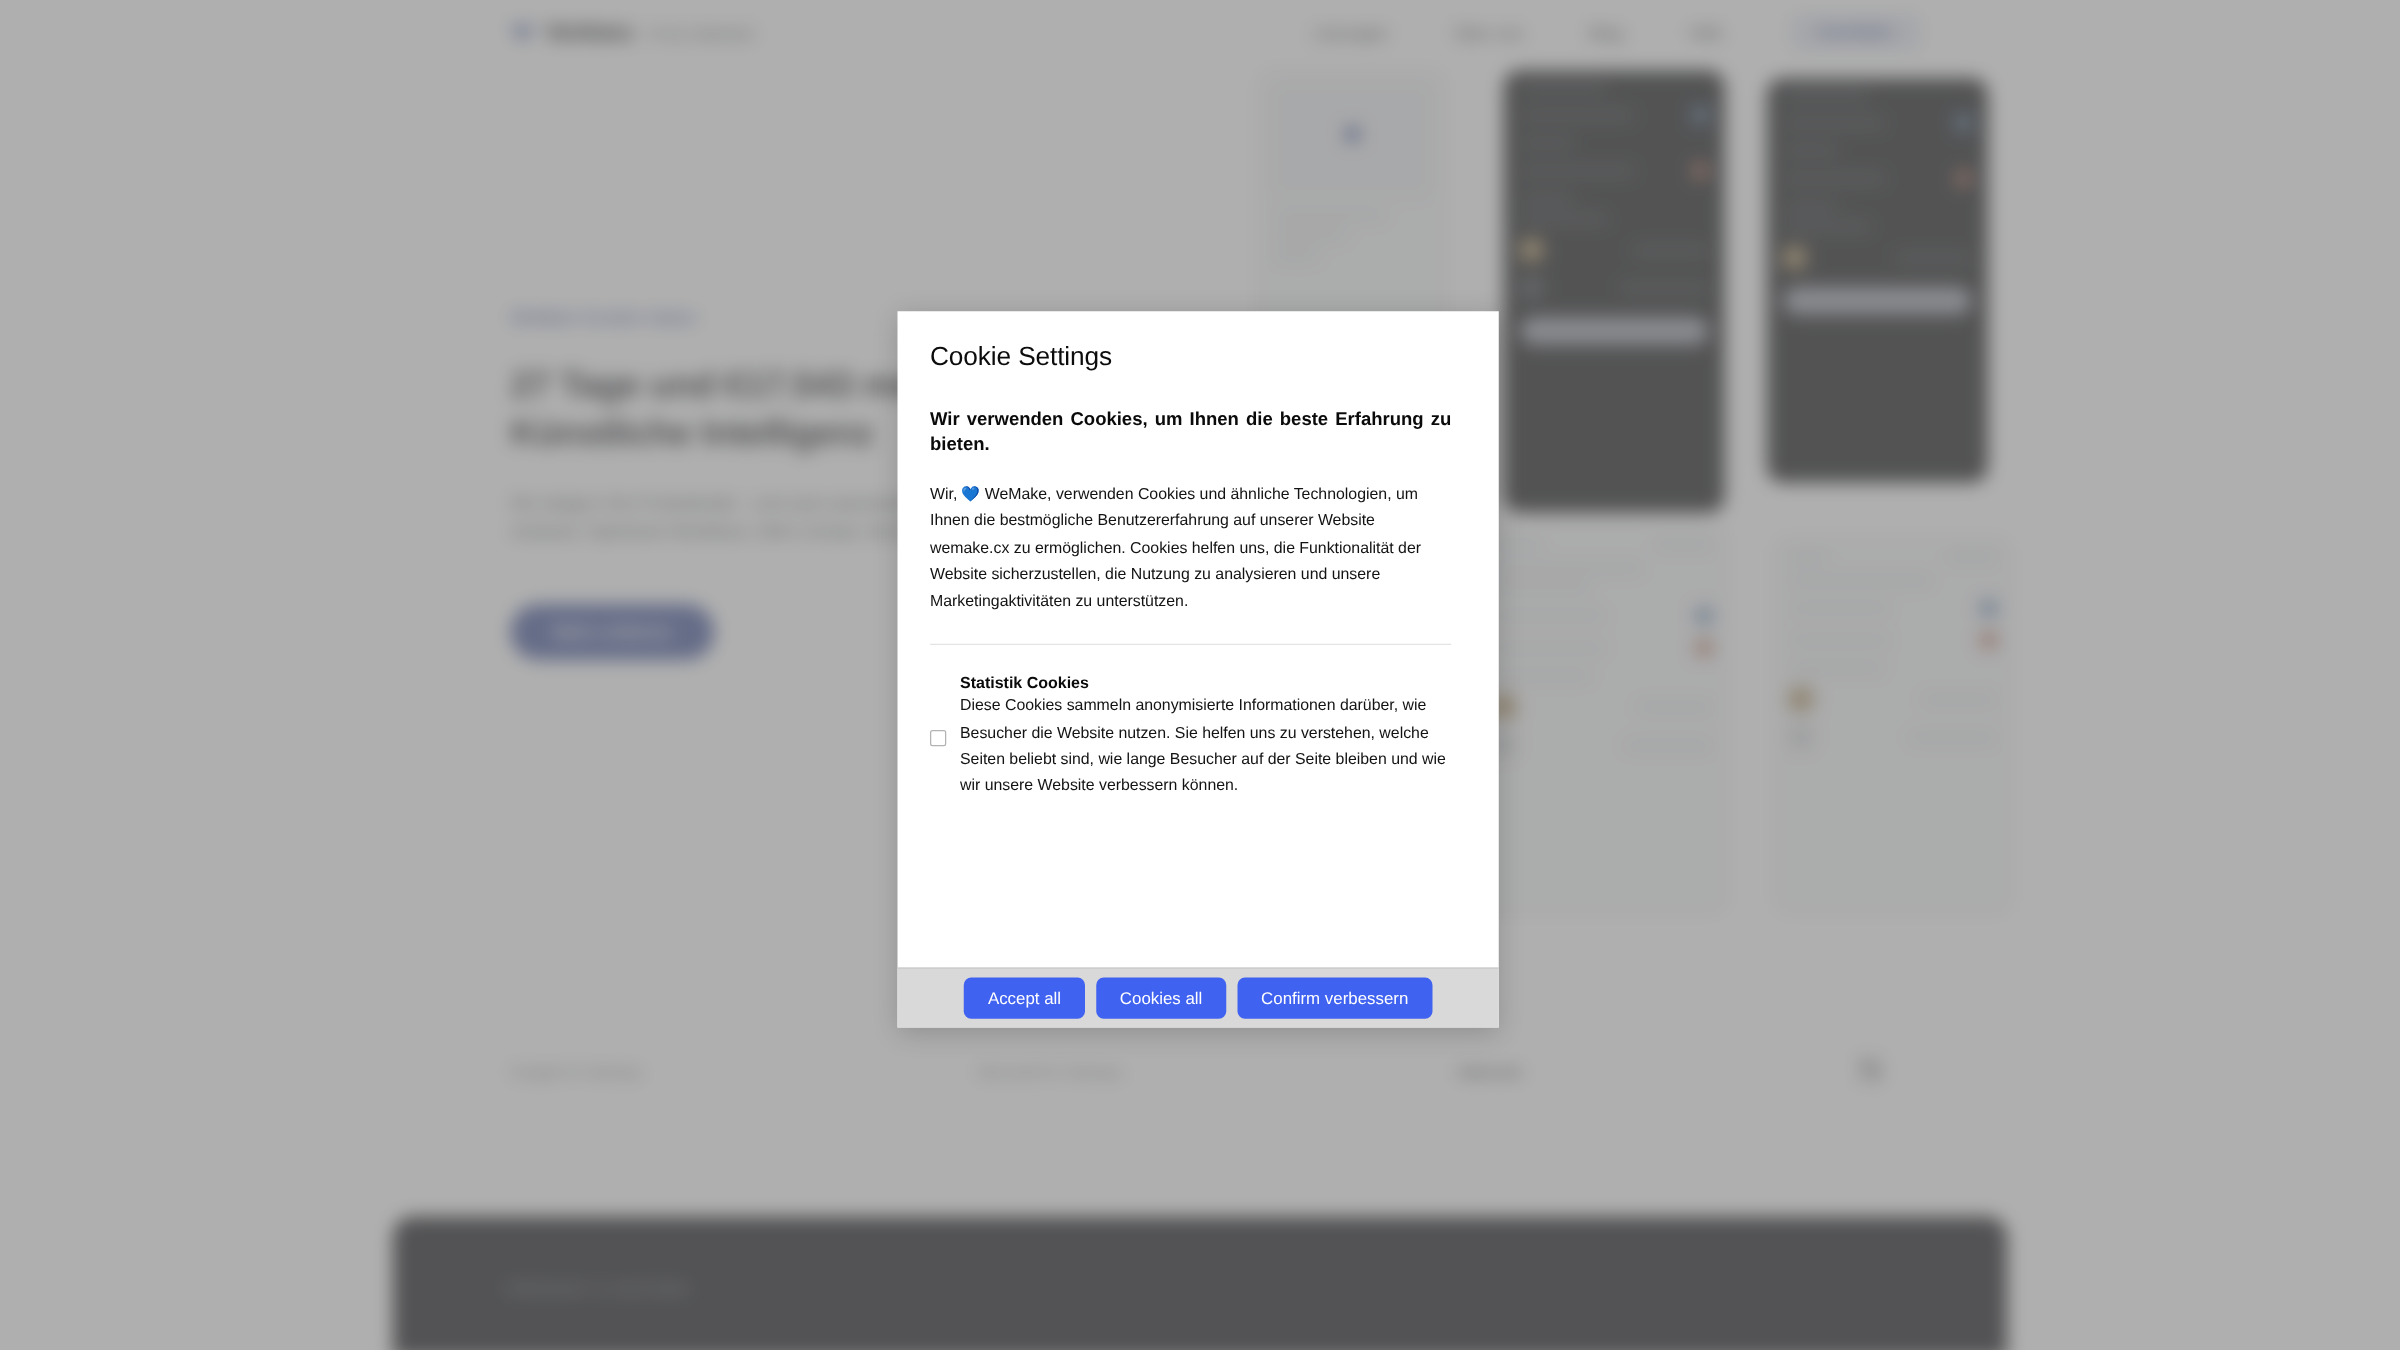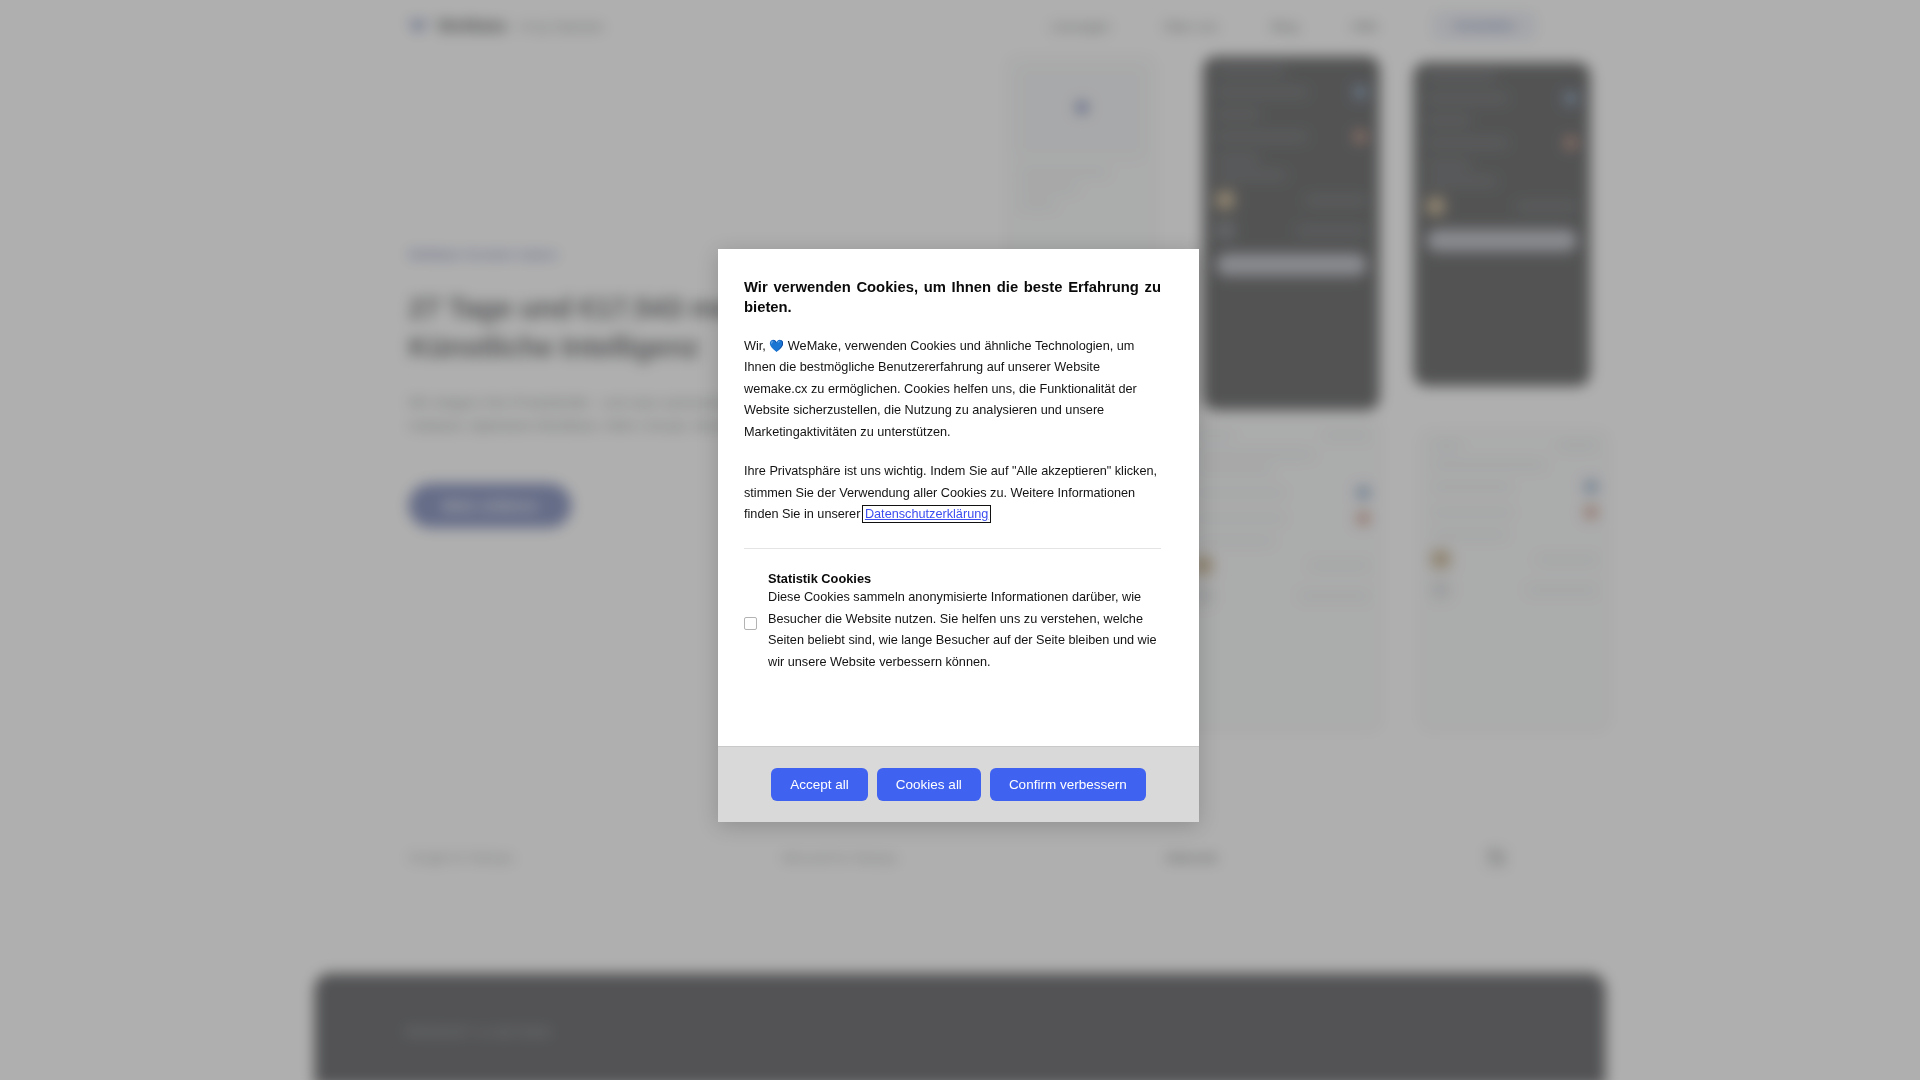--- a/index.html
+++ b/index.html
@@ -172,21 +172,21 @@
     border-radius: 2px;
     background: #ffffff;
   }
   .cookie-texts { flex: 1; }
   .cookie-name { font-size: 12.8px; font-weight: 700; color: #0a0a0a; }
   .cookie-desc { font-size: 12.7px; line-height: 1.69; color: #131313; margin-top: 1px; }
 
   .modal-footer {
     background: #d9d9d9;
     border-top: 1px solid #c9c9c9;
-    height: 76px;
+    height: 48px;
     display: flex;
     align-items: center;
     justify-content: center;
     gap: 9px;
   }
   .btn {
     border: none;
     background: #4062f0;
     color: #ffffff;
     font-family: "Liberation Sans", sans-serif;
@@ -334,28 +334,28 @@
 
   <div class="dark-section">
     <div class="dark-eyebrow">PRODUKT &amp; NUTZEN</div>
   </div>
 </div>
 
 <div id="page-veil"></div>
 
 <div class="modal">
 
+  <div class="modal-title">Cookie Settings</div>
 
   <div class="modal-body">
 
     <div class="modal-h2">Wir verwenden Cookies, um Ihnen die beste Erfahrung zu bieten.</div>
 
     <p class="modal-p"><span>Wir, </span><span class="heart">💙</span><span> WeMake, verwenden Cookies und ähnliche Technologien, um Ihnen die bestmögliche Benutzererfahrung auf unserer Website wemake.cx zu ermöglichen. Cookies helfen uns, die Funktionalität der Website sicherzustellen, die Nutzung zu analysieren und unsere Marketingaktivitäten zu unterstützen.</span></p>
 
-    <p class="modal-p"><span>Ihre Privatsphäre ist uns wichtig. Indem Sie auf "Alle akzeptieren" klicken, stimmen Sie der Verwendung aller Cookies zu. Weitere Informationen finden Sie in unserer </span><a class="privacy-link" href="#">Datenschutzerklärung</a></p>
 
     <div class="divider"></div>
 
     <div class="cookie-group">
       <input type="checkbox" class="cookie-check" style="">
       <div class="cookie-texts">
         <div class="cookie-name">Statistik Cookies</div>
         <div class="cookie-desc">Diese Cookies sammeln anonymisierte Informationen darüber, wie Besucher die Website nutzen. Sie helfen uns zu verstehen, welche Seiten beliebt sind, wie lange Besucher auf der Seite bleiben und wie wir unsere Website verbessern können.</div>
       </div>
     </div>

